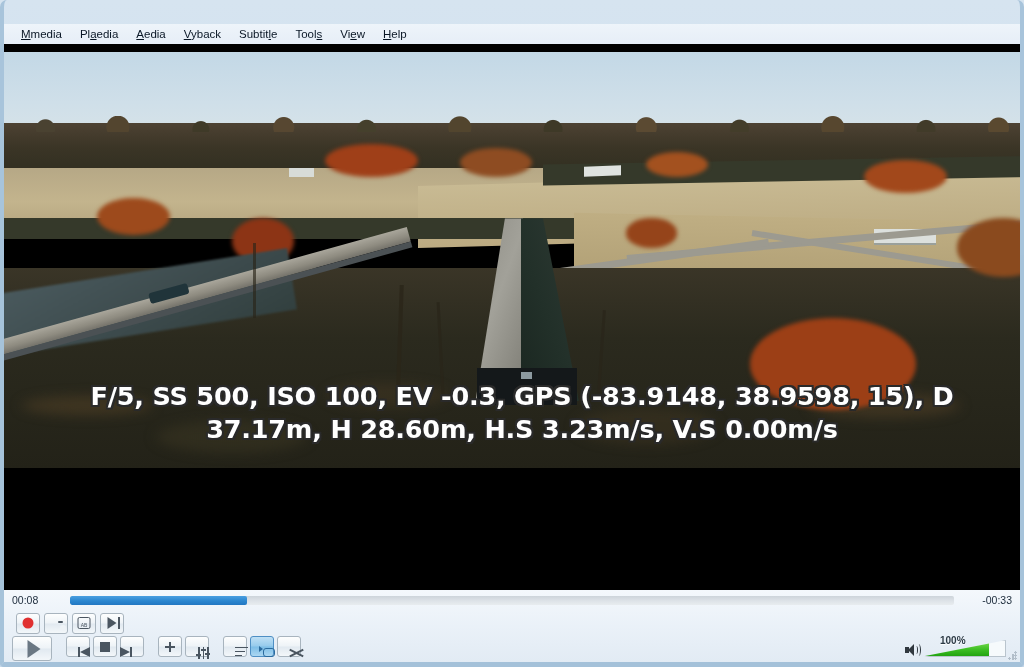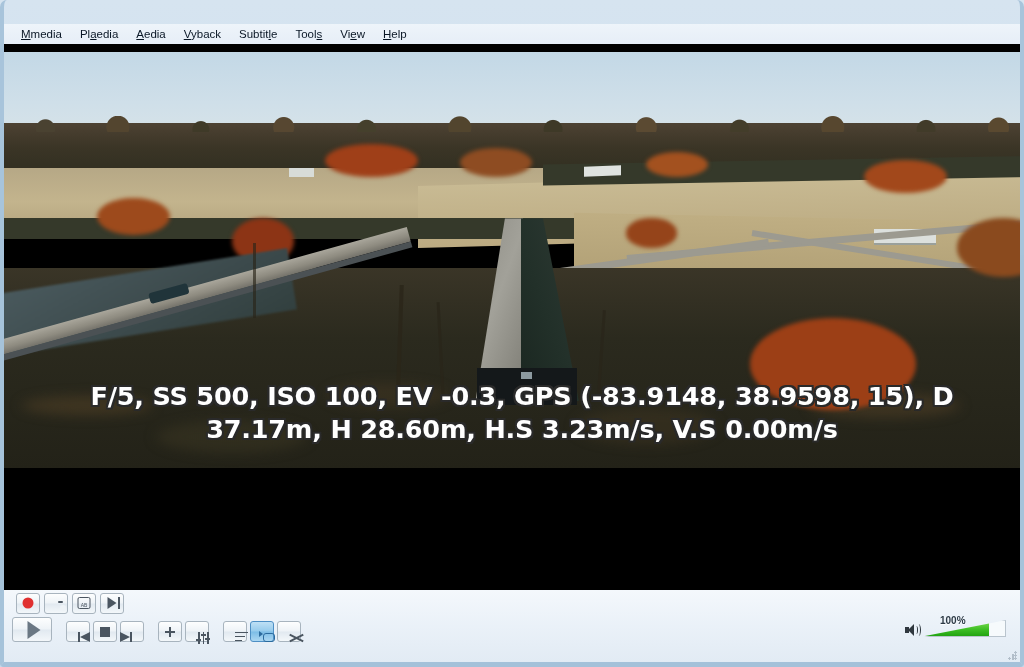--- a/index.html
+++ b/index.html
@@ -183,21 +183,21 @@
   .seek-track{
     flex:1;height:9px;margin:0 6px;position:relative;
     background:linear-gradient(180deg,#cdd4da 0%,#dfe4e9 60%,#e8ecef 100%);
     border-radius:2px;overflow:hidden;
   }
   .seek-fill{position:absolute;left:0;top:0;height:100%;
     background:linear-gradient(180deg,#4a9fe0 0%,#2b86cf 55%,#2277c2 100%);
     border-radius:2px;}
 
   .btn-row{position:relative;height:26px;padding-left:12px;display:flex;align-items:center;gap:4px;}
-  .btn-row2{position:relative;height:26px;padding-left:8px;display:flex;align-items:flex-end;}
+  .btn-row2{position:relative;height:26px;padding-left:8px;display:flex;align-items:flex-start;}
 
   .vbtn{
     width:24px;height:21px;border:1px solid #a8b4be;border-radius:3px;
     background:linear-gradient(180deg,#fdfefe 0%,#eef3f7 48%,#e1e9f0 52%,#f3f7fa 100%);
     position:relative;box-sizing:border-box;display:inline-block;
   }
   .vbtn.big{width:40px;height:25px;}
   .vbtn.active{
     border:1px solid #4e8fc4;
     background:linear-gradient(180deg,#bfe0f5 0%,#96cbec 48%,#7cbde6 52%,#abd7f2 100%);
@@ -360,20 +360,27 @@
       <div class="trunk" style="left:42%;top:60%;width:0.3%;height:22%;transform:rotate(-3deg);opacity:.75;"></div>
       <div class="trunk" style="left:57.5%;top:62%;width:0.3%;height:20%;transform:rotate(4deg);opacity:.7;"></div>
       <div class="trunk" style="left:24%;top:46%;width:0.28%;height:18%;opacity:.65;"></div>
 
       <div class="overlay-text">F/5, SS 500, ISO 100, EV -0.3, GPS (-83.9148, 38.9598, 15), D 37.17m, H 28.60m, H.S 3.23m/s, V.S 0.00m/s</div>
     </div>
   </div>
 
   <div class="controls">
 
+    <div class="seek-row">
+      <div class="t-elapsed">00:08</div>
+      <div class="seek-track">
+        <div class="seek-fill" id="seekfill" style="width: 20%;"></div>
+      </div>
+      <div class="t-remain">-00:33</div>
+    </div>
 
     <div class="btn-row">
       <div class="vbtn">
           <span class="ic i-rec"></span>
         </div>
       <div class="vbtn"><span class="ic i-cam"></span></div>
       <div class="vbtn">
           <span class="ic i-ab">AB</span>
         </div>
       <div class="vbtn">

